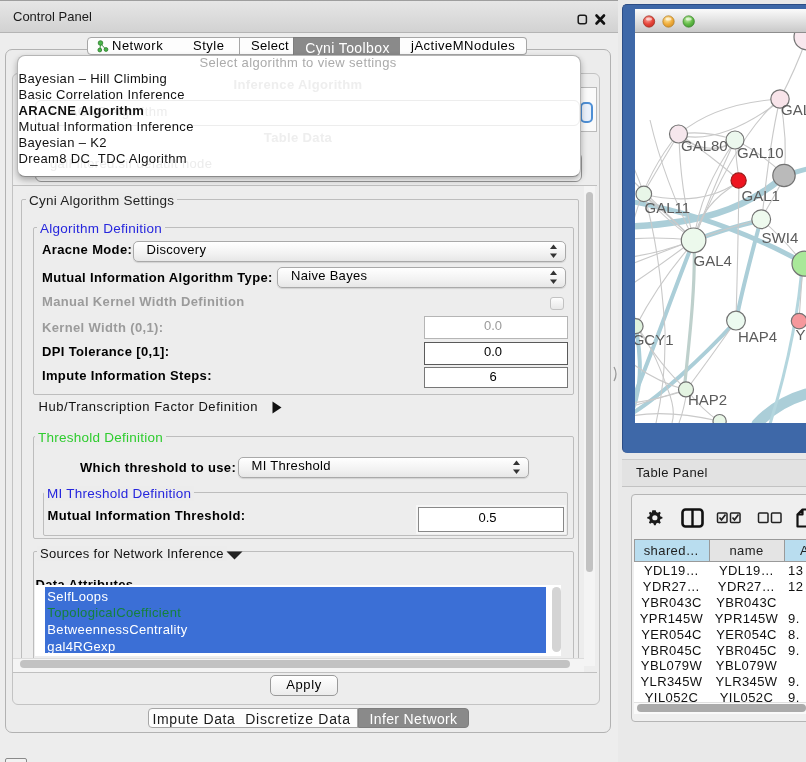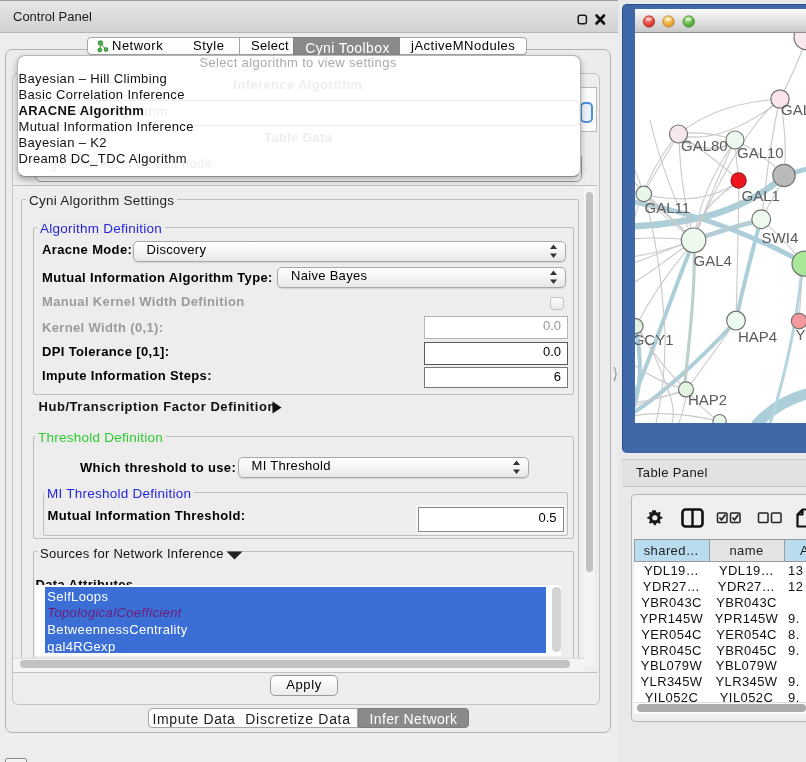--- a/index.html
+++ b/index.html
@@ -9,21 +9,21 @@
   .abs{position:absolute;}
   .t13{font-size:13px;line-height:16px;white-space:nowrap;letter-spacing:0.35px;}
   .b{font-weight:bold;}
   .gl{position:absolute;background:#ececec;padding:0 3px;font-size:13.5px;line-height:15px;white-space:nowrap;letter-spacing:0.25px;}
   .grp{position:absolute;border:1px solid #bdbdbd;border-radius:2px;}
   .combo{position:absolute;border:1px solid #a9a9a9;border-radius:5px;
          background:linear-gradient(#ffffff,#f2f2f2 60%,#e7e7e7);
          box-shadow:0 1px 1px rgba(0,0,0,0.12);}
   .combo .ct{position:absolute;left:13px;top:0px;font-size:13px;white-space:nowrap;letter-spacing:0.3px;}
   .stepper{position:absolute;right:7px;top:2px;width:9px;}
-  .field{position:absolute;background:#fff;font-size:13px;text-align:right;}
+  .field{position:absolute;background:#fff;font-size:13px;text-align:center;}
   .tab{position:absolute;background:#fdfdfd;border:1px solid #a6a6a6;
        font-size:14px;text-align:center;color:#1a1a1a;letter-spacing:0.5px;}
   .seltab{background:#8a8a8a;color:#fff;border-color:#7e7e7e;}
 </style>
 </head>
 <body>
 
 <div class="abs" style="left:0;top:0;width:618px;height:762px;background:#ededed;"></div>
 
 <div class="abs" style="left:0;top:0;width:618px;height:31px;
@@ -98,21 +98,21 @@
   <div class="abs t13 b" style="left:29px;top:133.5px;color:#9b9b9b;">Kernel Width (0,1):</div>
   <div class="field" style="left:411px;top:129.5px;width:136px;height:20px;border:1px solid #b5b5b5;
        color:#9a9a9a;padding:1px 6px 0 0;">0.0</div>
   <div class="abs t13 b" style="left:29px;top:157.5px;">DPI Tolerance [0,1]:</div>
   <div class="field" style="left:411px;top:155.5px;width:136px;height:20px;border:1px solid #5a5a5a;
        color:#000;padding:1px 6px 0 0;">0.0</div>
   <div class="abs t13 b" style="left:29px;top:181.5px;">Impute Information Steps:</div>
   <div class="field" style="left:411px;top:181px;width:136px;height:18px;border:1px solid #777;
        color:#000;padding:1px 6px 0 0;">6</div>
 
-  <div class="abs t13" style="left:25.5px;top:212.5px;color:#111;letter-spacing:0.55px;font-weight:bold;">Hub/Transcription Factor Definition</div>
+  <div class="abs t13" style="left:25.5px;top:212.5px;color:#111;letter-spacing:0.55px;">Hub/Transcription Factor Definition</div>
   <svg class="abs" style="left:258px;top:214.5px;" width="12" height="13" viewBox="0 0 12 13">
     <path d="M1.5 0.5 L10.5 6.5 L1.5 12.5 Z" fill="#111"></path>
   </svg>
 
   <div class="grp" style="left:20px;top:250px;width:538.5px;height:101px;"></div>
   <div class="gl" style="left:22px;top:243.5px;color:#2ecc2e;">Threshold Definition</div>
   <div class="abs t13 b" style="left:67px;top:273.5px;">Which threshold to use:</div>
   <div class="combo" style="left:224.5px;top:270.5px;width:289px;height:19px;">
     <span class="ct">MI Threshold</span>
     <svg class="stepper" width="9" height="15" viewBox="0 0 9 15" style="top:2px;">
@@ -130,21 +130,21 @@
   <div class="grp" style="left:20px;top:365px;width:539px;height:130px;"></div>
   <div class="gl" style="left:24px;top:359.5px;color:#111;letter-spacing:0.28px;font-size:13px;">Sources for Network Inference</div>
   <svg class="abs" style="left:213px;top:364.5px;" width="17" height="9" viewBox="0 0 17 9">
     <path d="M0.5 0.5 L16.5 0.5 L8.5 8.5 Z" fill="#222"></path>
   </svg>
   <div class="abs t13 b" style="left:22.5px;top:391px;">Data Attributes</div>
 
   <div class="abs" style="left:22px;top:399px;width:526px;height:70.5px;background:#fff;"></div>
   <div class="abs" style="left:31.8px;top:400.5px;width:501px;height:66.8px;background:#3b6fd6;"></div>
   <div class="abs t13" style="left:34.3px;top:402.5px;color:#fff;">SelfLoops</div>
-  <div class="abs t13" style="left:34.3px;top:419.2px;color:#701a75;font-style:italic;">TopologicalCoefficient</div>
+  <div class="abs t13" style="left:34.3px;top:419.2px;color:#15803d;">TopologicalCoefficient</div>
   <div class="abs t13" style="left:34.3px;top:435.9px;color:#fff;">BetweennessCentrality</div>
   <div class="abs t13" style="left:34.3px;top:452.6px;color:#fff;">gal4RGexp</div>
   <div class="abs" style="left:538.5px;top:401px;width:9.5px;height:65px;background:#d4d4d4;border-radius:4.5px;"></div>
  </div>
 </div>
 
 <div class="abs" style="left:17px;top:55px;width:562px;height:120px;background:#ffffff;
      border:1px solid #b5b5b5;border-bottom:1px solid #8a8a8a;border-radius:8px;
      box-shadow:0 3px 6px rgba(0,0,0,0.30);"></div>
 <div class="abs t13 b" style="left:0;top:77px;width:596px;text-align:center;color:#eeeeee;">Inference Algorithm</div>

